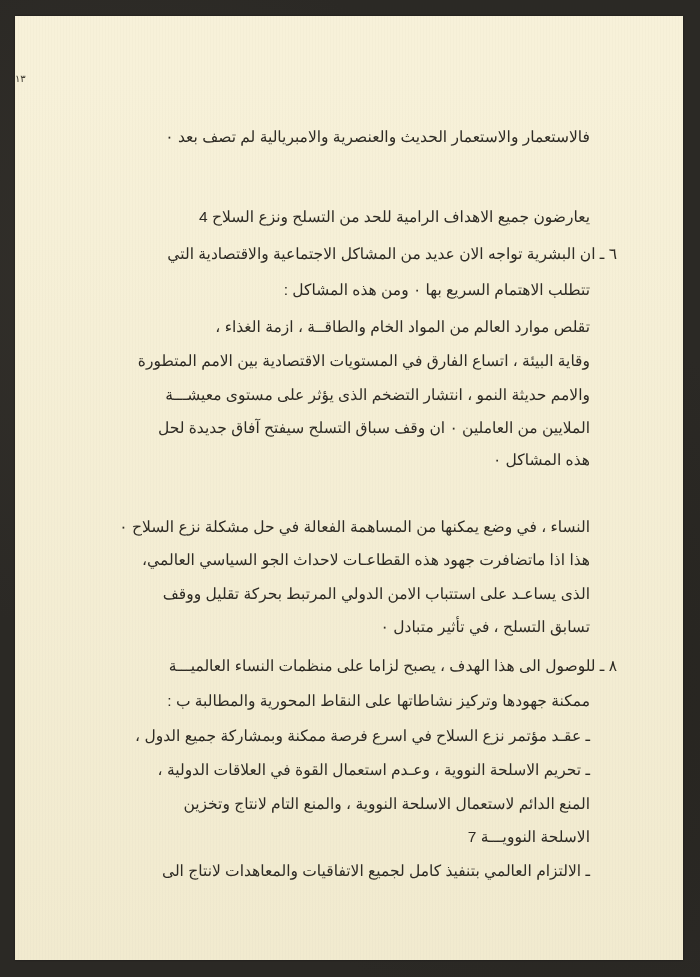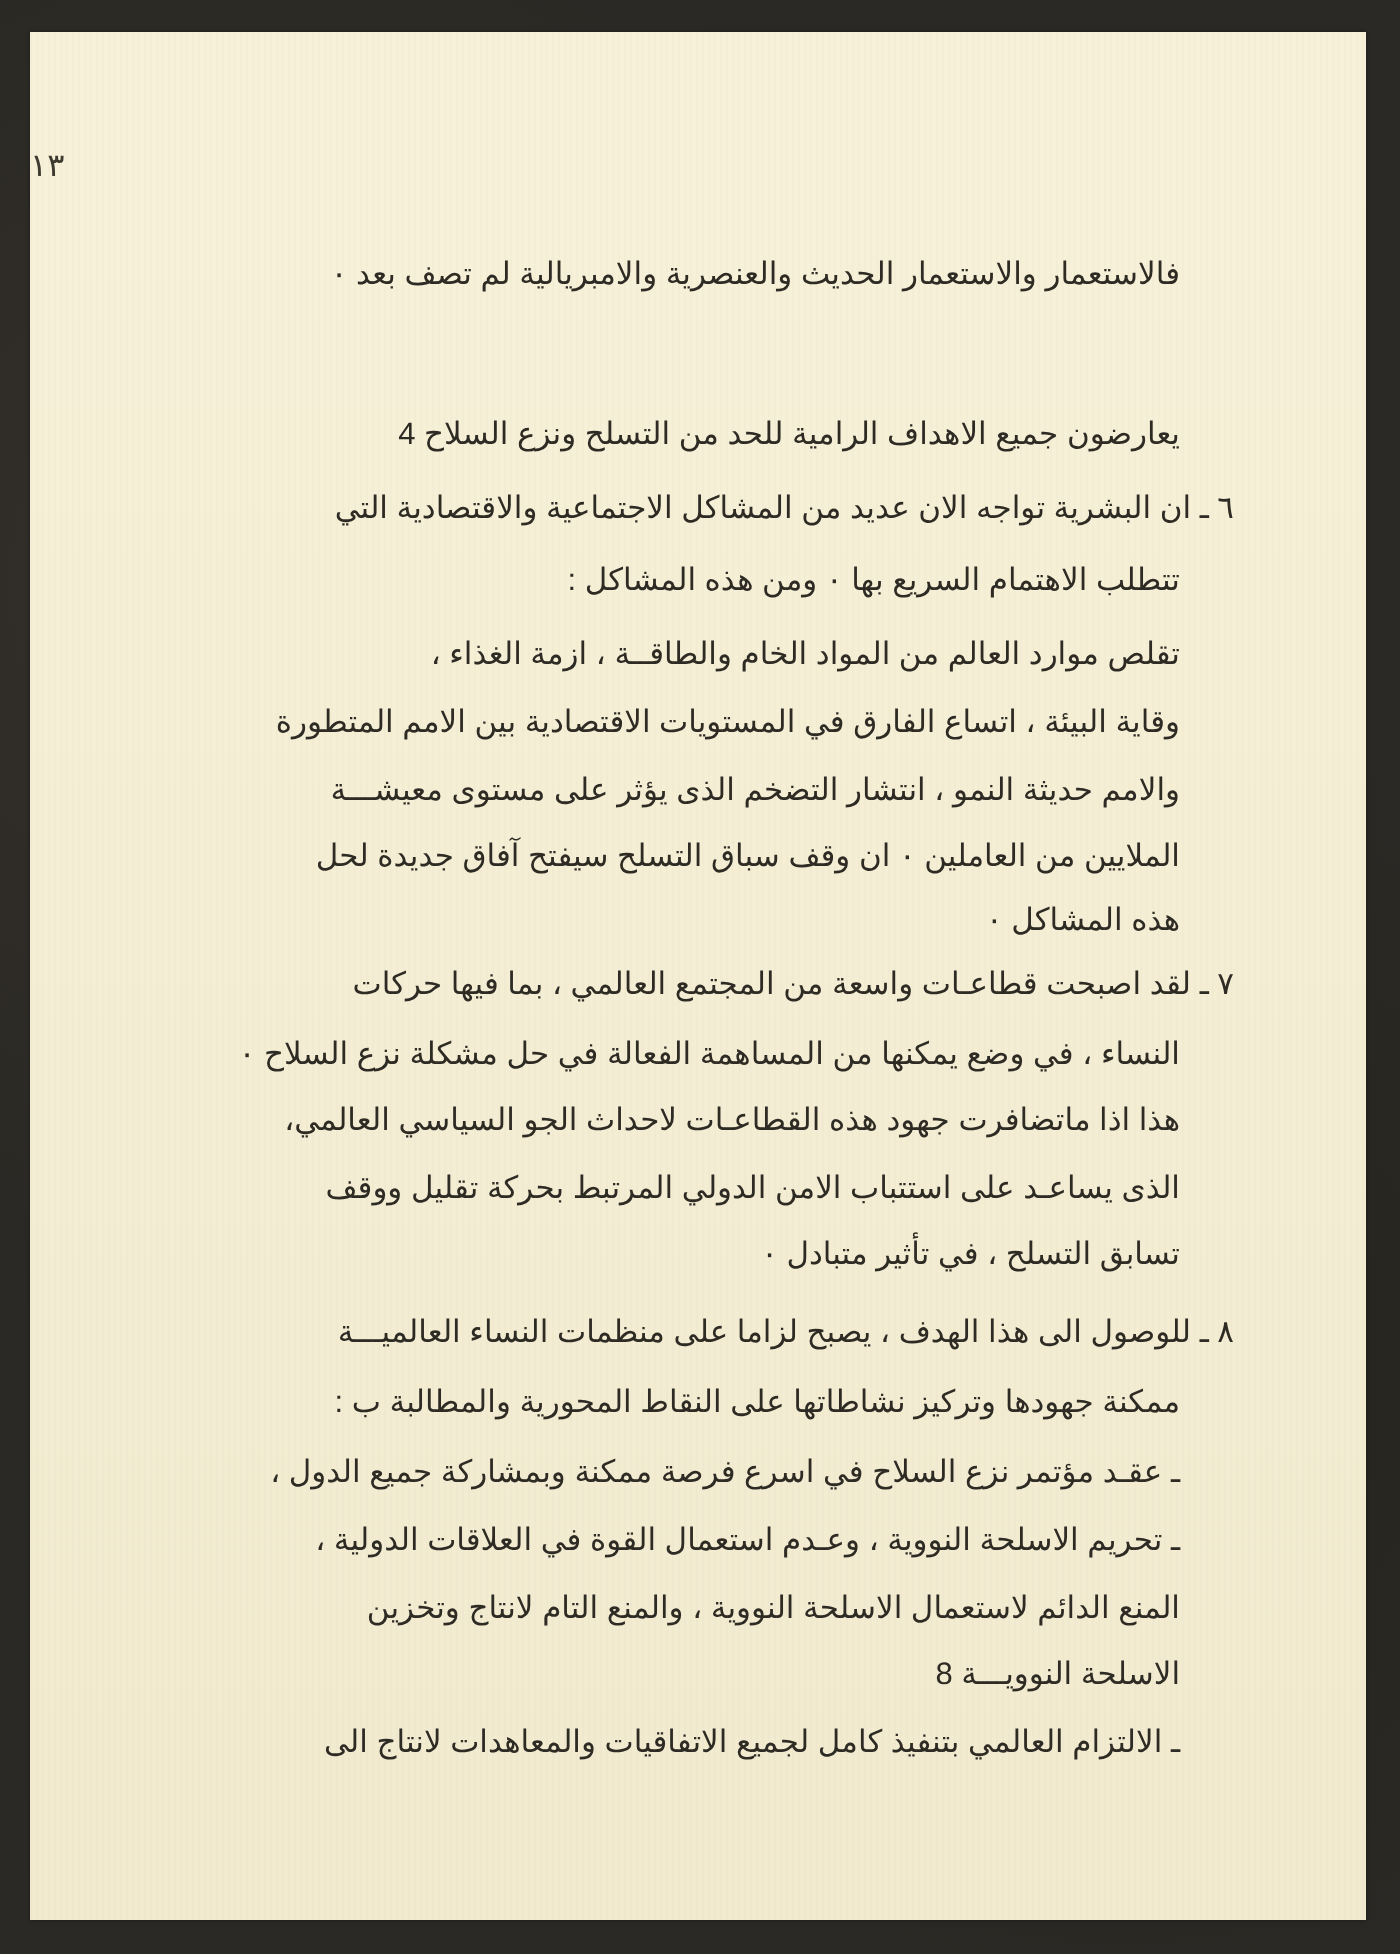--- a/index.html
+++ b/index.html
@@ -34,21 +34,21 @@
       background-size: 3px 100%, 100% 100%;
       box-shadow: 0 0 2px rgba(0,0,0,0.4);
     }
     .page-number {
       position: absolute;
       top: 57px;
       left: 0;
       right: 0;
       text-align: left;
       font-family: Liberation Sans, sans-serif;
-      font-size: 16px;
+      font-size: 10px;
       color: #3d3a30;
     }
     .line {
       position: absolute;
       right: 70px;
       direction: rtl;
       text-align: right;
       white-space: nowrap;
       font-family: Liberation Sans, sans-serif;
       font-size: 15.5px;
@@ -77,26 +77,25 @@
   <div class="line indent" style="top:192px">يعارضون جميع الاهداف الرامية للحد من التسلح ونزع السلاح 4</div>
 
   <div class="line numbered" style="top:229px">٦ ـ ان البشرية تواجه الان عديد من المشاكل الاجتماعية والاقتصادية التي</div>
   <div class="line indent" style="top:265px">تتطلب الاهتمام السريع بها ٠ ومن هذه المشاكل :</div>
   <div class="line indent" style="top:302px">تقلص موارد العالم من المواد الخام والطاقــة ، ازمة الغذاء ،</div>
   <div class="line indent" style="top:336px">وقاية البيئة ، اتساع الفارق في المستويات الاقتصادية بين الامم المتطورة</div>
   <div class="line indent" style="top:370px">والامم حديثة النمو ، انتشار التضخم الذى يؤثر على مستوى معيشـــة</div>
   <div class="line indent" style="top:403px">الملايين من العاملين ٠ ان وقف سباق التسلح سيفتح آفاق جديدة لحل</div>
   <div class="line indent" style="top:435px">هذه المشاكل ٠</div>
 
-  <div class="line numbered" style="top:467px">٧ ـ لقد اصبحت قطاعـات واسعة من المجتمع العالمي ، بما فيها حركات</div>
   <div class="line indent" style="top:502px">النساء ، في وضع يمكنها من المساهمة الفعالة في حل مشكلة نزع السلاح ٠</div>
   <div class="line indent" style="top:535px">هذا اذا ماتضافرت جهود هذه القطاعـات لاحداث الجو السياسي العالمي،</div>
   <div class="line indent" style="top:569px">الذى يساعـد على استتباب الامن الدولي المرتبط بحركة تقليل ووقف</div>
   <div class="line indent" style="top:602px">تسابق التسلح ، في تأثير متبادل ٠</div>
 
   <div class="line numbered" style="top:641px">٨ ـ للوصول الى هذا الهدف ، يصبح لزاما على منظمات النساء العالميـــة</div>
   <div class="line indent" style="top:676px">ممكنة جهودها وتركيز نشاطاتها على النقاط المحورية والمطالبة ب :</div>
   <div class="line dash" style="top:711px">ـ عقـد مؤتمر نزع السلاح في اسرع فرصة ممكنة وبمشاركة جميع الدول ،</div>
   <div class="line dash" style="top:745px">ـ تحريم الاسلحة النووية ، وعـدم استعمال القوة في العلاقات الدولية ،</div>
   <div class="line indent" style="top:779px">المنع الدائم لاستعمال الاسلحة النووية ، والمنع التام لانتاج وتخزين</div>
-  <div class="line indent" style="top:812px">الاسلحة النوويـــة 8</div>
+  <div class="line indent" style="top:812px">الاسلحة النوويـــة 7</div>
   <div class="line dash" style="top:846px">ـ الالتزام العالمي بتنفيذ كامل لجميع الاتفاقيات والمعاهدات لانتاج الى</div>
 </div>
 
 </body></html>

